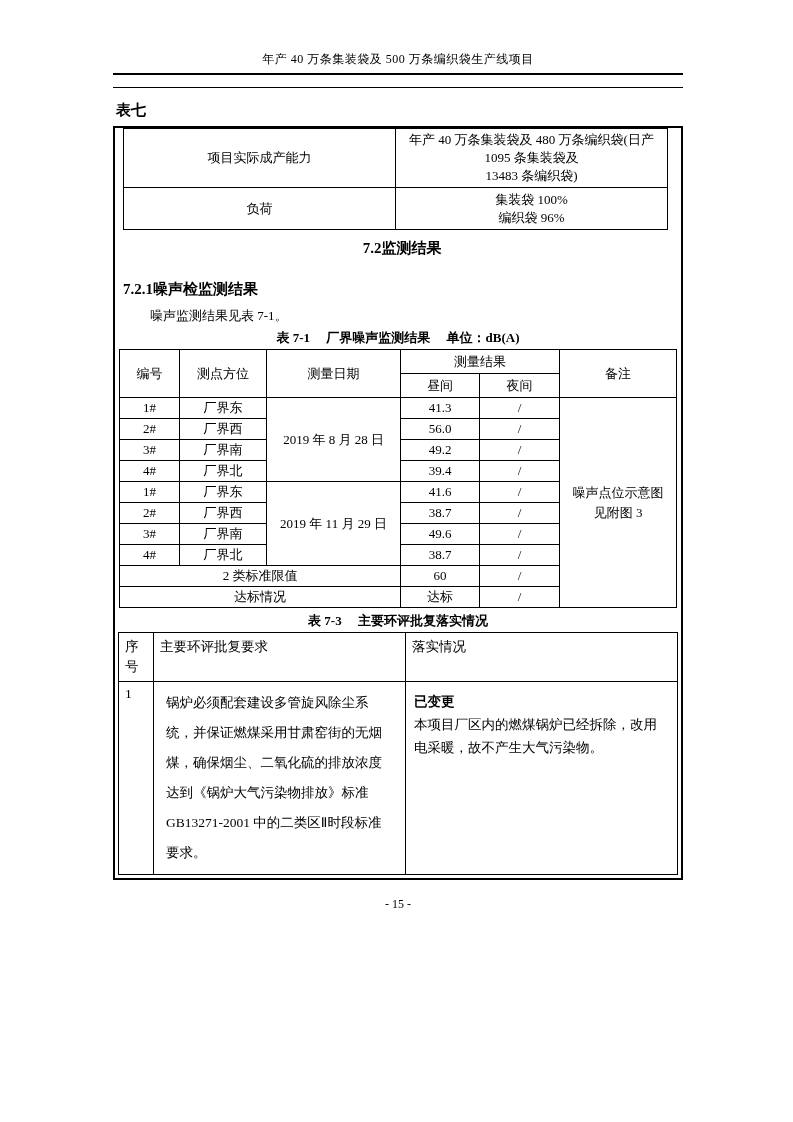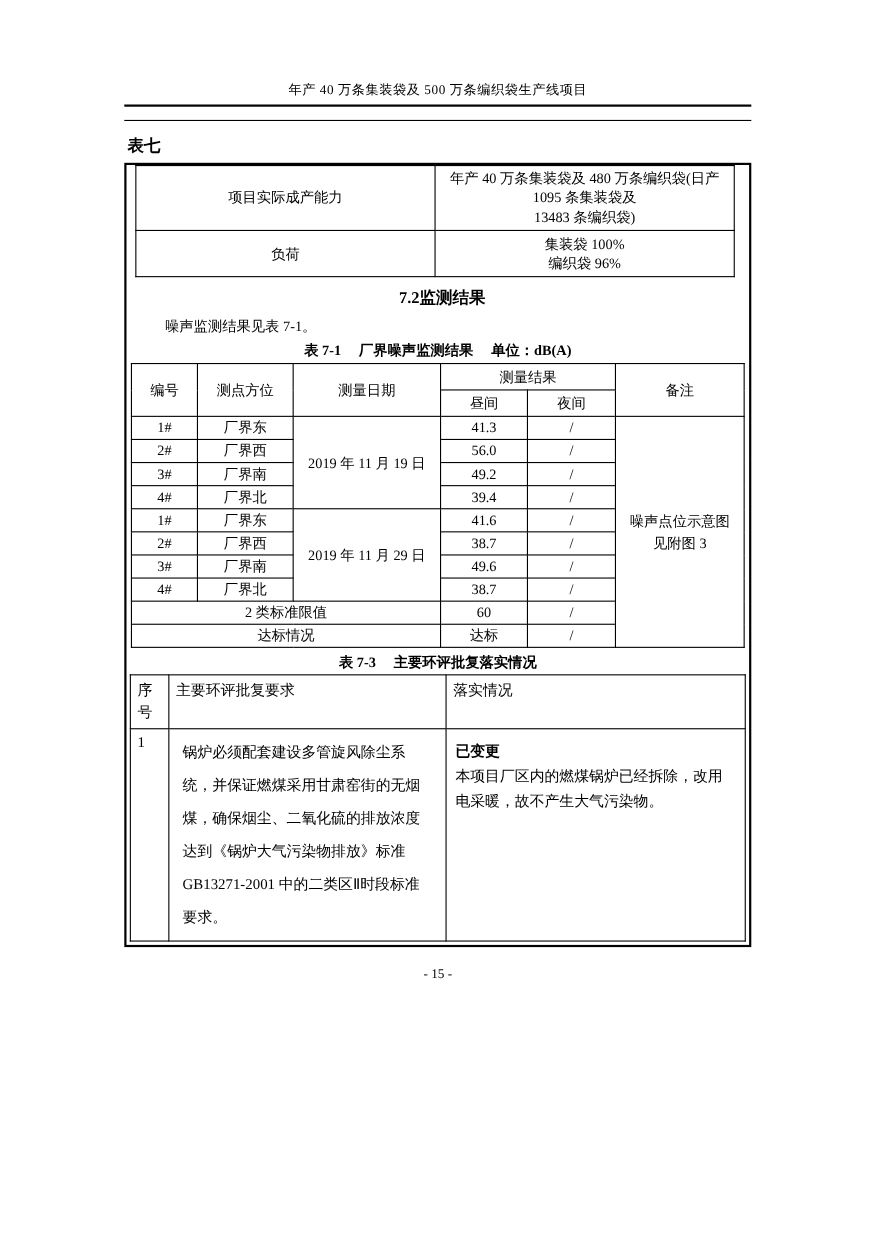--- a/index.html
+++ b/index.html
@@ -7,21 +7,21 @@
   body {
     width: 793px; height: 1122px;
     background: #ffffff;
     color: #000;
     font-family: "Liberation Serif", serif;
   }
   .page { position: relative; width: 793px; height: 1122px; overflow: hidden; }
   .content { width: 570px; margin-left: 113px; }
 
   
-  .doc-header { padding-top: 73px; text-align: center; font-size: 12px; letter-spacing: 0.5px; }
+  .doc-header { padding-top: 51px; text-align: center; font-size: 12px; letter-spacing: 0.5px; }
   .rule-thick { border-top: 2px solid #000; margin-top: 5px; }
   .rule-thin  { border-top: 1px solid #000; margin-top: 12px; }
 
   .table-seven-label { font-size: 15px; font-weight: bold; margin: 13px 0 6px 3px; }
 
   
   .frame { border: 2px solid #000; }
 
   .h-bold { font-size: 15px; font-weight: bold; }
   .sec71-heading  { margin: 7px 0 5px 8px; }
@@ -93,20 +93,21 @@
           <td>负荷</td>
           <td>
             <div>集装袋 100%</div>
             <div>编织袋 96%</div>
           </td>
         </tr>
       </tbody>
         </table>
 
       <div class="h-bold sec72-heading">7.2监测结果</div>
+      <div class="h-bold sec721-heading">7.2.1噪声检监测结果</div>
       <div class="intro">噪声监测结果见表 7-1。</div>
 
       <div class="tbl-caption">表 7-1　 厂界噪声监测结果　 单位：dB(A)</div>
 
       <table class="noise-table">
         <colgroup>
           <col style="width:60px">
             <col style="width:87px">
             <col style="width:134px">
           <col style="width:79px">
@@ -121,21 +122,21 @@
           <th colspan="2">测量结果</th>
           <th rowspan="2">备注</th>
         </tr>
         <tr>
           <th>昼间</th>
           <th>夜间</th>
         </tr>
         <tr>
           <td>1#</td>
           <td>厂界东</td>
-          <td rowspan="4">2019 年 11 月 19 日</td>
+          <td rowspan="4">2019 年 8 月 28 日</td>
           <td>41.3</td>
           <td>/</td>
           <td rowspan="10" class="remark-cell">
             <div>噪声点位示意图</div>
             <div>见附图 3</div>
           </td>
         </tr>
         <tr>
           <td>2#</td>
           <td>厂界西</td>

